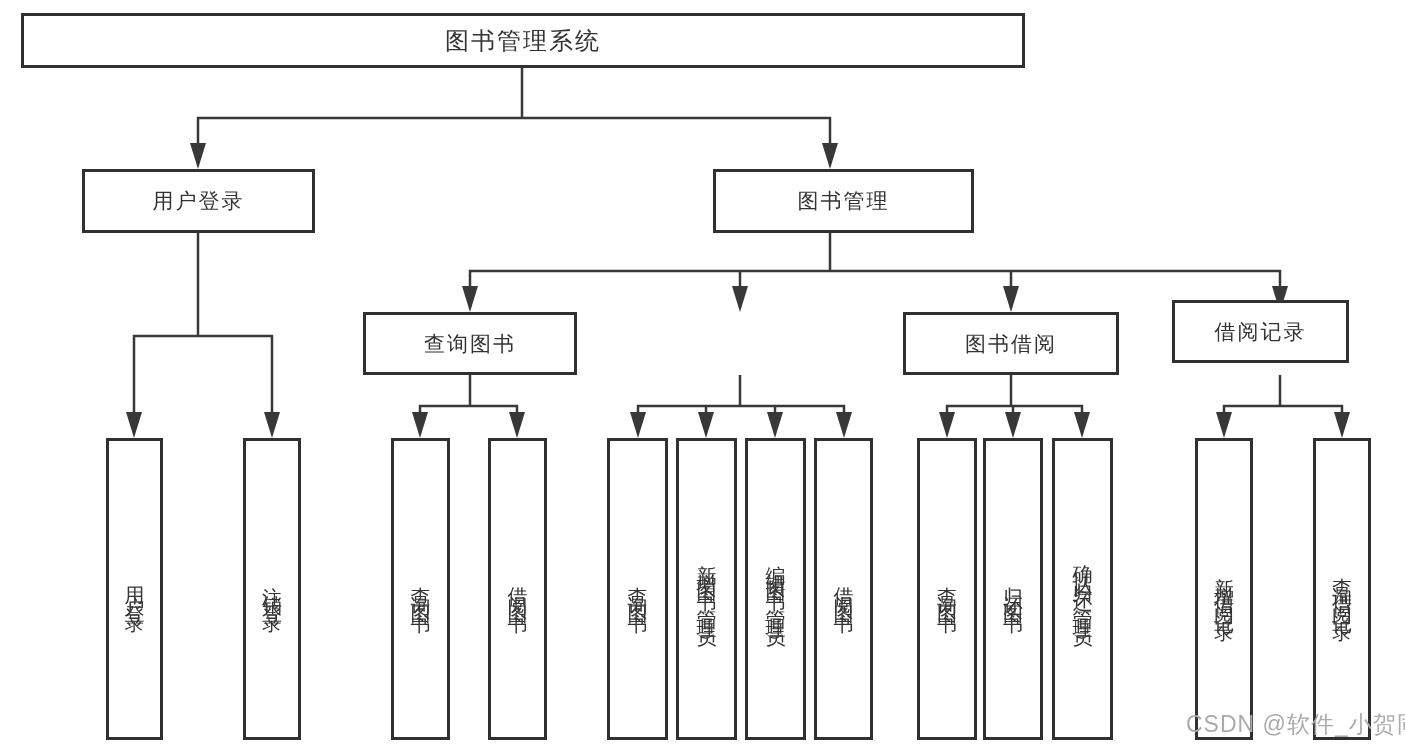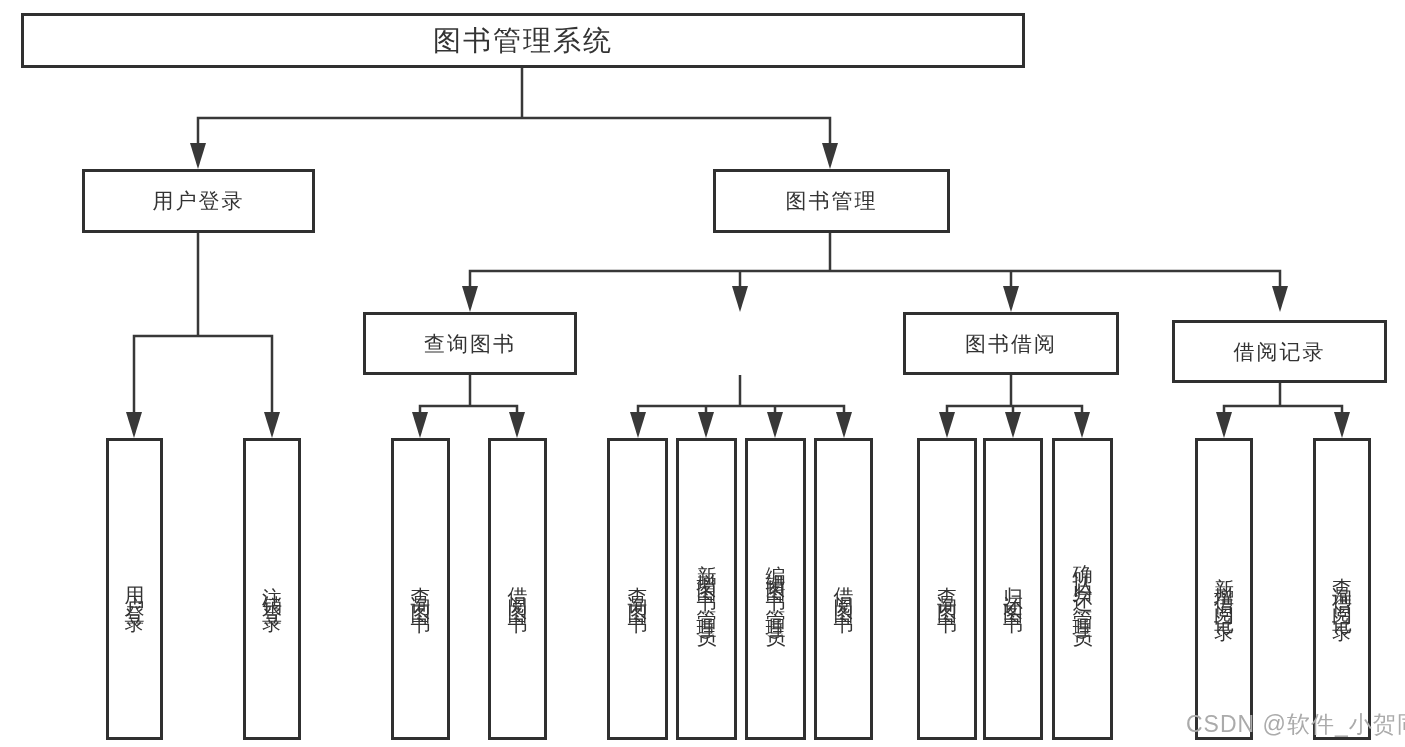--- a/index.html
+++ b/index.html
@@ -20,21 +20,21 @@
     display: flex;
     align-items: center;
     justify-content: center;
   }
   .h-label {
     font-size: 21px;
     color: #333333;
     letter-spacing: 2px;
     white-space: nowrap;
   }
-  .root-label { font-size: 28px; }
+  .root-label { font-size: 24px; }
   .v-label {
     writing-mode: vertical-rl;
     text-orientation: mixed;
     font-size: 20px;
     letter-spacing: 9px;
     line-height: 1.05;
     color: #333333;
   }
   #watermark {
     position: absolute;
@@ -92,31 +92,31 @@
     </g>
   </svg>
 
   <div class="node" style="left:21px;top:13px;width:1004px;height:55px">
     <span class="h-label root-label">图书管理系统</span>
   </div>
 
   <div class="node" style="left:82px;top:169px;width:233px;height:64px">
     <span class="h-label">用户登录</span>
   </div>
-  <div class="node" style="left:713px;top:169px;width:237px;height:64px">
+  <div class="node" style="left:713px;top:169px;width:261px;height:64px">
     <span class="h-label">图书管理</span>
   </div>
 
   <div class="node" style="left:363px;top:312px;width:214px;height:63px">
     <span class="h-label">查询图书</span>
   </div>
   <div class="node" style="left:903px;top:312px;width:216px;height:63px">
     <span class="h-label">图书借阅</span>
   </div>
-  <div class="node" style="left:1172px;top:320px;width:215px;height:63px">
+  <div class="node" style="left:1172px;top:300px;width:177px;height:63px">
     <span class="h-label">借阅记录</span>
   </div>
 
   <div class="node" style="left:106px;top:438px;width:57px;height:302px">
     <span class="v-label">用户登录</span>
   </div>
   <div class="node" style="left:243px;top:438px;width:58px;height:302px">
     <span class="v-label">注销登录</span>
   </div>
 

